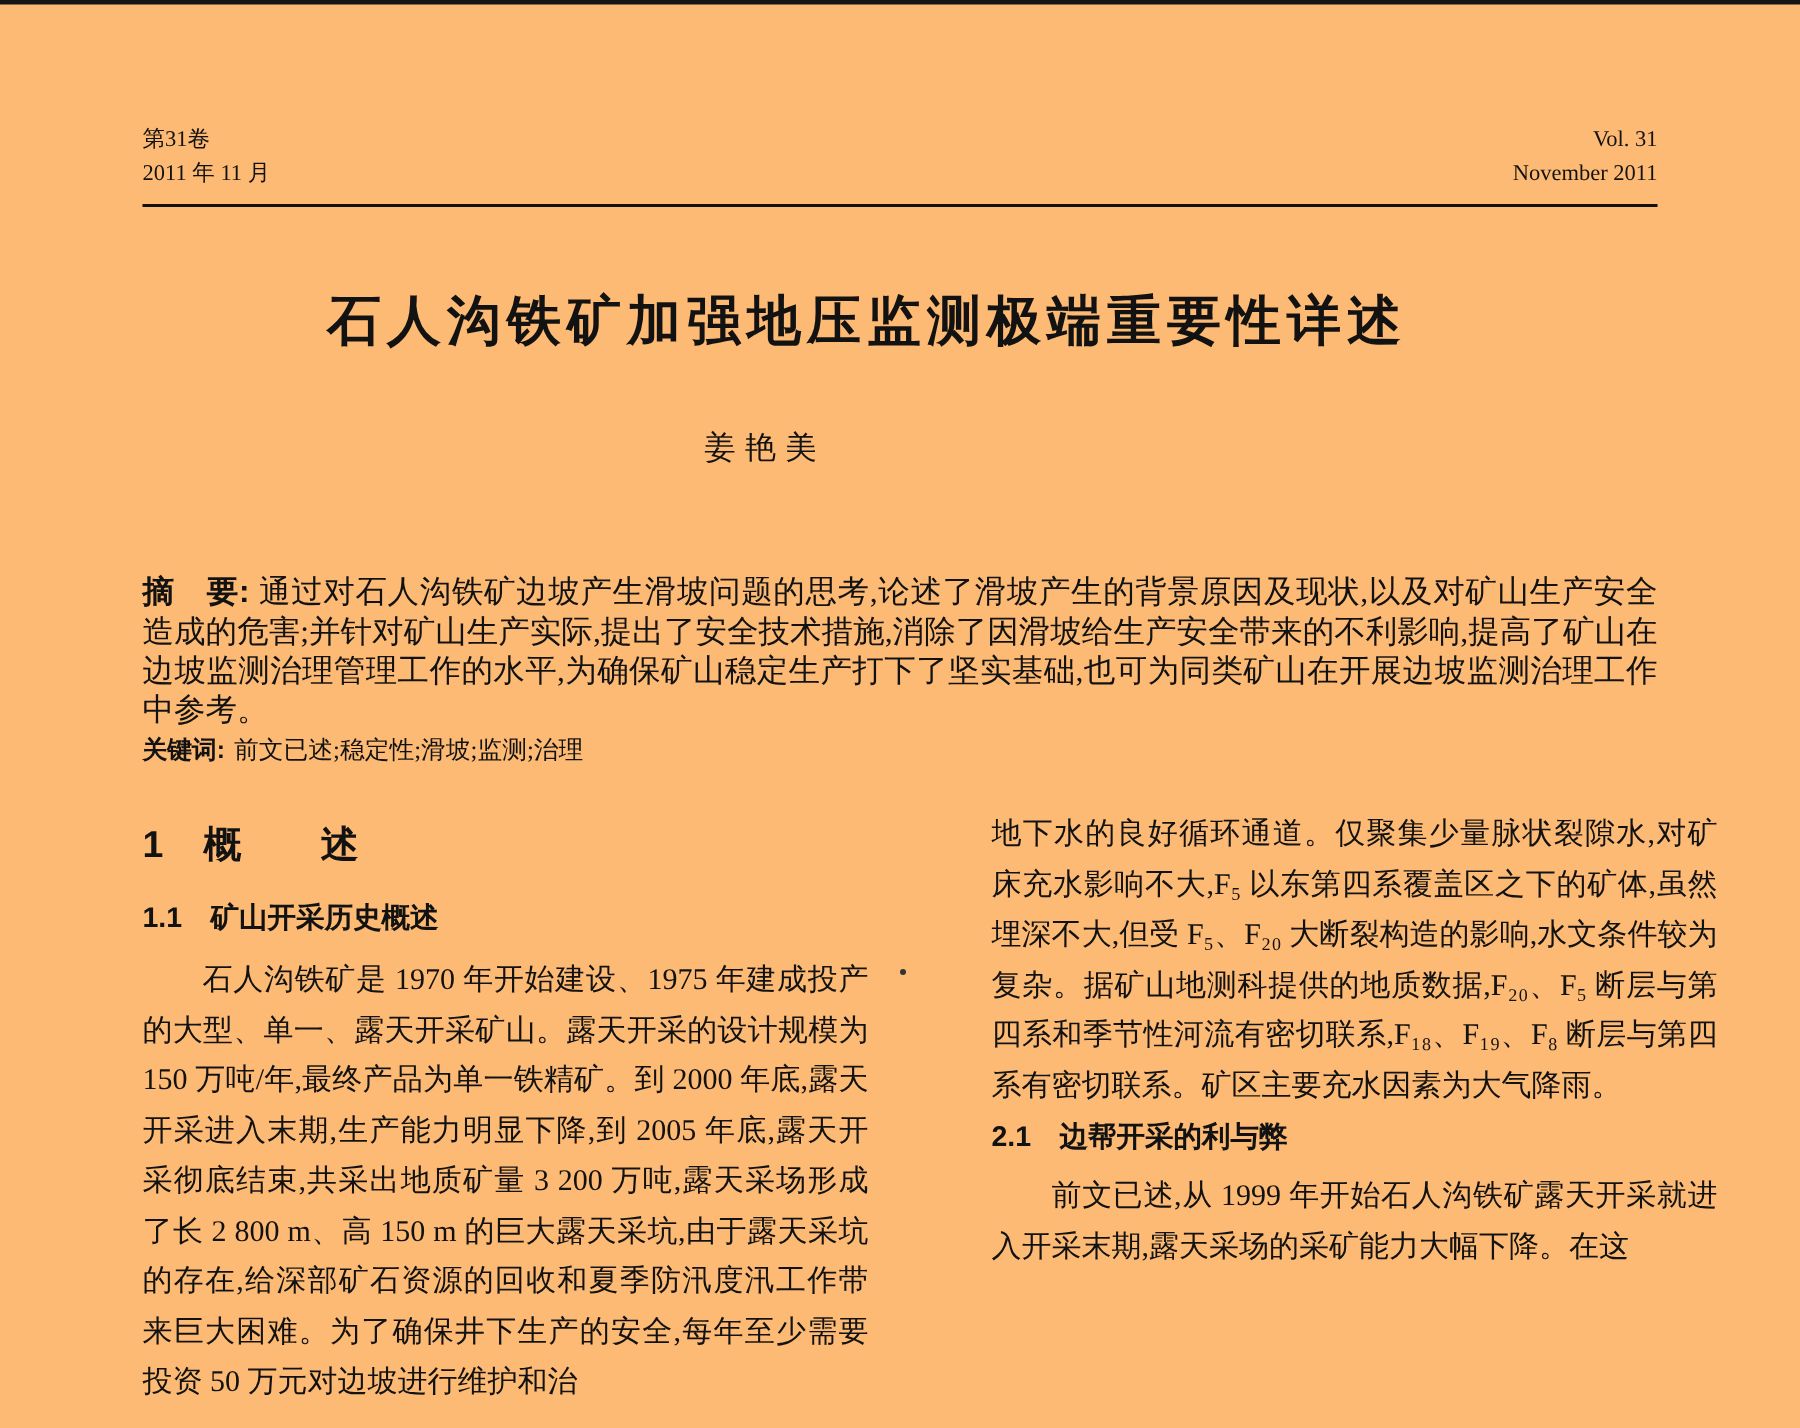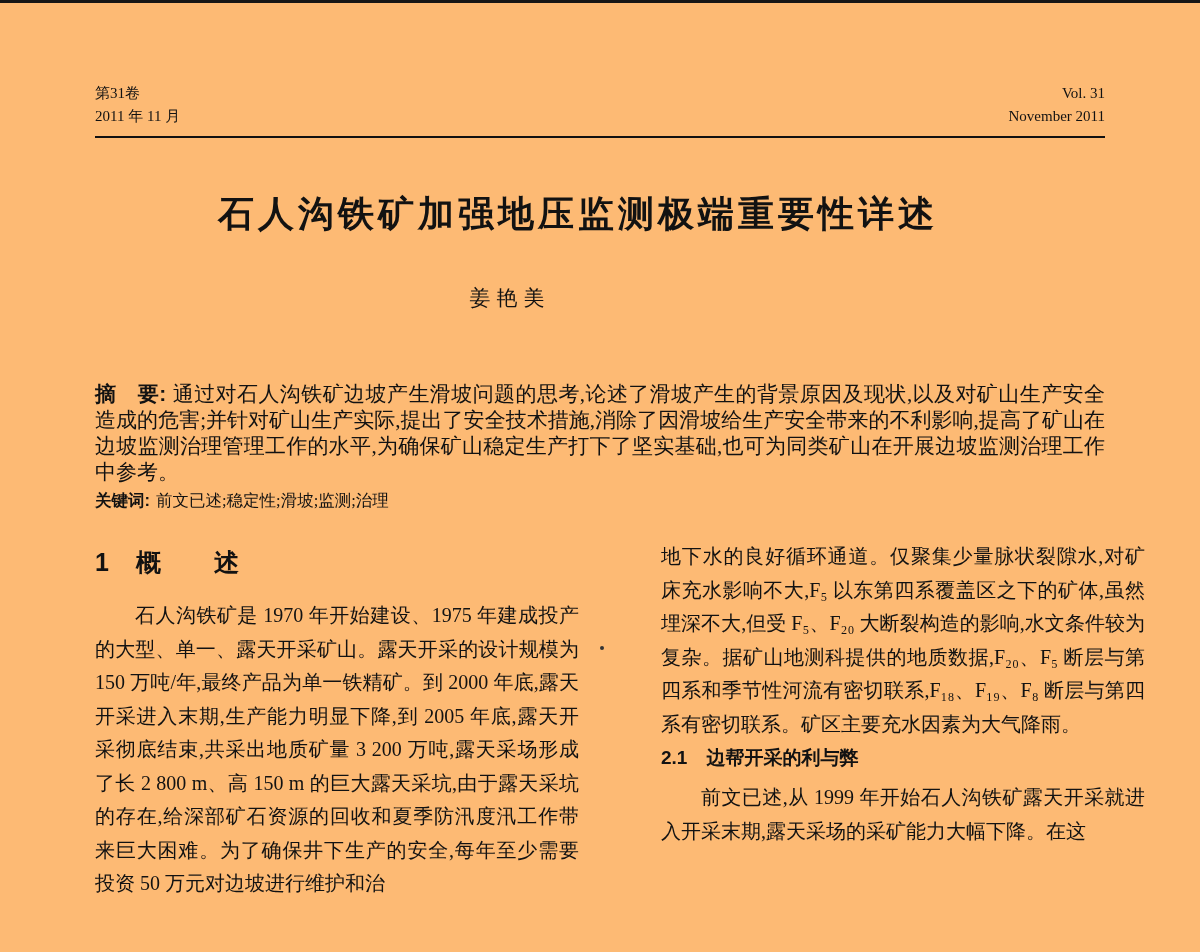--- a/index.html
+++ b/index.html
@@ -108,20 +108,21 @@
 
   <div class="author">姜艳美</div>
 
 
   <p class="abstract"><span class="blk-label">摘　要:</span><span>通过对石人沟铁矿边坡产生滑坡问题的思考,论述了滑坡产生的背景原因及现状,以及对矿山生产安全造成的危害;并针对矿山生产实际,提出了安全技术措施,消除了因滑坡给生产安全带来的不利影响,提高了矿山在边坡监测治理管理工作的水平,为确保矿山稳定生产打下了坚实基础,也可为同类矿山在开展边坡监测治理工作中参考。</span></p>
 
   <p class="keywords"><span class="blk-label">关键词:</span><span>前文已述;稳定性;滑坡;监测;治理</span></p>
 
   <div class="col col-left">
     <h2 class="sec-h2">1　概　　述</h2>
+    <h3 class="sec-h3">1.1　矿山开采历史概述</h3>
     <p class="body-p indent">石人沟铁矿是 1970 年开始建设、1975 年建成投产的大型、单一、露天开采矿山。露天开采的设计规模为 150 万吨/年,最终产品为单一铁精矿。到 2000 年底,露天开采进入末期,生产能力明显下降,到 2005 年底,露天开采彻底结束,共采出地质矿量 3 200 万吨,露天采场形成了长 2 800 m、高 150 m 的巨大露天采坑,由于露天采坑的存在,给深部矿石资源的回收和夏季防汛度汛工作带来巨大困难。为了确保井下生产的安全,每年至少需要投资 50 万元对边坡进行维护和治</p>
   </div>
 
   <div class="scan-dot"></div>
 
   <div class="col col-right">
     <p class="body-p">地下水的良好循环通道。仅聚集少量脉状裂隙水,对矿床充水影响不大,F₅ 以东第四系覆盖区之下的矿体,虽然埋深不大,但受 F₅、F₂₀ 大断裂构造的影响,水文条件较为复杂。据矿山地测科提供的地质数据,F₂₀、F₅ 断层与第四系和季节性河流有密切联系,F₁₈、F₁₉、F₈ 断层与第四系有密切联系。矿区主要充水因素为大气降雨。</p>
     <h3 class="sec-h3">2.1　边帮开采的利与弊</h3>
     <p class="body-p indent">前文已述,从 1999 年开始石人沟铁矿露天开采就进入开采末期,露天采场的采矿能力大幅下降。在这</p>
   </div>

